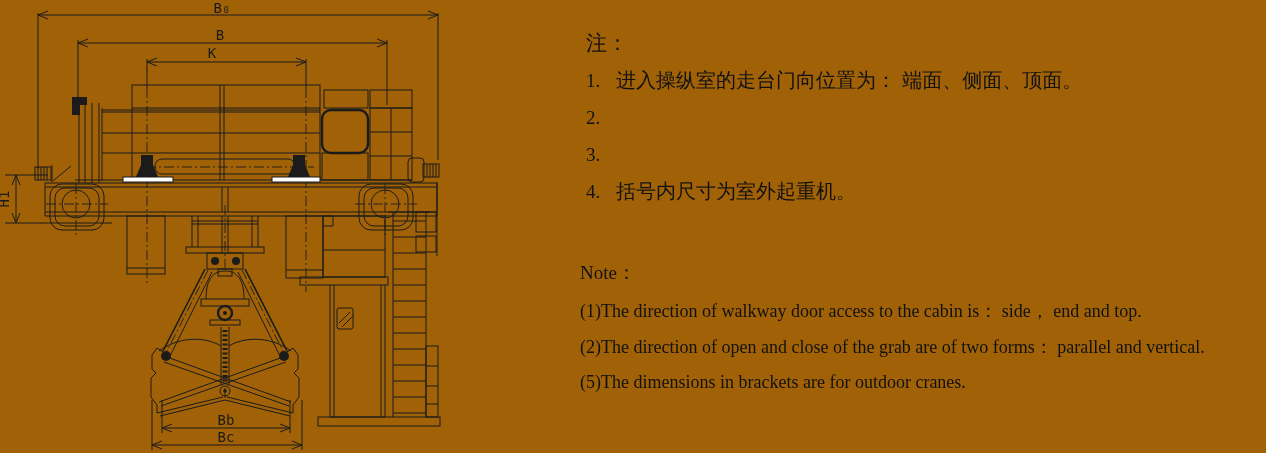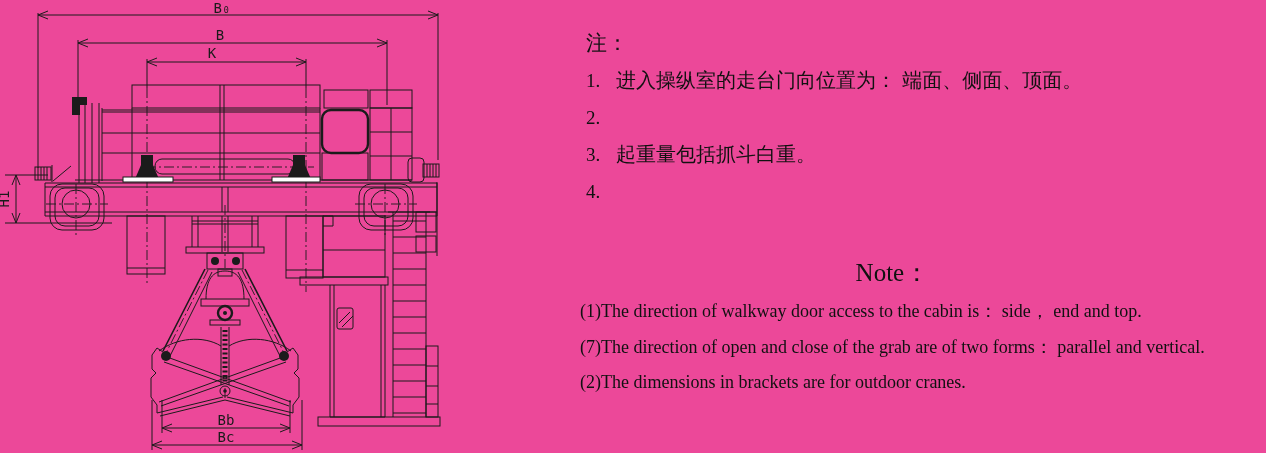--- a/index.html
+++ b/index.html
@@ -1,34 +1,34 @@
 <!DOCTYPE html>
 <html><head>
 <meta charset="utf-8">
 <style>
   html,body{margin:0;padding:0;background:#fff;}
-  .stage{position:relative;width:1266px;height:453px;background:#ec4899;overflow:hidden;
+  .stage{position:relative;width:1266px;height:453px;background:#a16207;overflow:hidden;
          color:#111;font-family:"Liberation Serif",serif;}
   
   .drawing{position:absolute;left:0;top:0;}
   .ln{stroke:#1b1b1b;fill:none;stroke-width:1;}
   .ln2{stroke:#1b1b1b;fill:none;stroke-width:1.6;}
   .thk{stroke:#1b1b1b;fill:none;stroke-width:2.4;}
   .dd{stroke:#1b1b1b;fill:none;stroke-width:0.9;stroke-dasharray:10 3 2 3;}
   .fl{fill:#1b1b1b;stroke:none;}
   .wfl{fill:#ffffff;stroke:#1b1b1b;stroke-width:1;}
   .dimtxt{font-family:"DejaVu Sans Mono",monospace;font-size:14px;fill:#1b1b1b;}
   .screw{stroke:#1b1b1b;stroke-width:5;stroke-dasharray:2 2.5;fill:none;}
   
   .notes-cn{position:absolute;left:586px;top:24px;}
   .cn-title{font-size:21px;line-height:38px;font-family:"DejaVu Sans",sans-serif;}
   .cn-item{display:flex;line-height:37px;font-size:20px;font-family:"DejaVu Sans",sans-serif;white-space:nowrap;}
   .cn-item .num{width:30px;font-family:"Liberation Serif",serif;font-size:19px;}
   .notes-en{position:absolute;left:580px;top:252px;font-family:"Liberation Serif",serif;}
-  .en-title{font-size:25px;line-height:42px;text-align:center;}
+  .en-title{font-size:19px;line-height:42px;}
   .en-item{font-size:18px;line-height:35.6px;white-space:nowrap;}
 </style>
 </head>
 <body>
 
 <div class="stage">
 
   <svg class="drawing" width="560" height="453" viewBox="0 0 560 453">
 
     <g>
@@ -177,27 +177,27 @@
     <div class="cn-title">注：</div>
     <div class="cn-item">
       <span class="num">1.</span>
       <span class="txt">进入操纵室的走台门向位置为： 端面、侧面、顶面。</span>
     </div>
     <div class="cn-item">
       <span class="num">2.</span>
     </div>
     <div class="cn-item">
       <span class="num">3.</span>
-      <span class="txt">起重量包括抓斗白重。</span>
     </div>
     <div class="cn-item">
       <span class="num">4.</span>
+      <span class="txt">括号内尺寸为室外起重机。</span>
     </div>
   </div>
 
   <div class="notes-en">
     <div class="en-title">Note：</div>
     <div class="en-item">(1)The direction of walkway door access to the cabin is： side， end and top.</div>
-    <div class="en-item">(7)The direction of open and close of the grab are of two forms： parallel and vertical.</div>
-    <div class="en-item">(2)The dimensions in brackets are for outdoor cranes.</div>
+    <div class="en-item">(2)The direction of open and close of the grab are of two forms： parallel and vertical.</div>
+    <div class="en-item">(5)The dimensions in brackets are for outdoor cranes.</div>
   </div>
 
 </div>
 
 </body></html>

